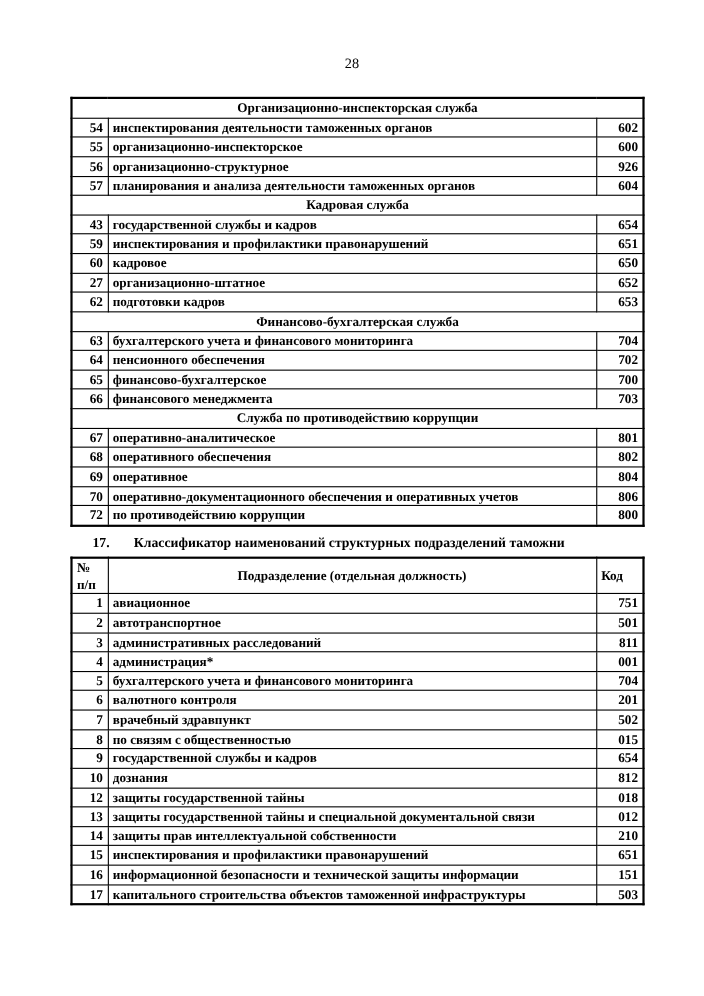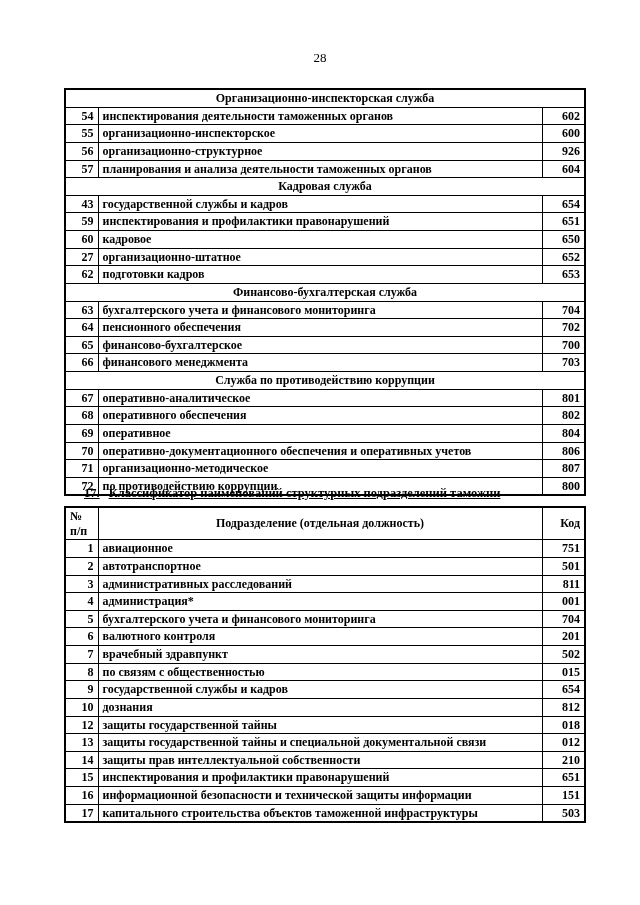--- a/index.html
+++ b/index.html
@@ -30,26 +30,26 @@
     padding: 1px 4px;
     vertical-align: middle;
     overflow: hidden;
   }
   table.tbl tr { height: 17px; }
   td.section { text-align: center; }
   td.num { text-align: right; }
   td.code { text-align: right; }
   th.hdr-num { text-align: left; vertical-align: top; font-weight: bold; }
   th.hdr-name { text-align: center; font-weight: bold; }
-  th.hdr-code { text-align: right; vertical-align: top; font-weight: bold; }
+  th.hdr-code { text-align: left; vertical-align: top; font-weight: bold; }
   #table2 thead tr { height: 32px; }
   .heading {
     position: absolute; top: 486px; left: 84px; right: 72px;
     font-weight: bold; font-size: 12.5px;
-    display: flex; gap: 9px; white-space: nowrap; text-decoration: underline;
+    display: flex; gap: 22px; white-space: nowrap;
   }
 </style>
 </head>
 <body>
 
 <div class="page">
 
   <div class="page-number">28</div>
 
   <table class="tbl" id="table1">
@@ -148,25 +148,20 @@
         </tr>
         <tr>
           <td class="num">69</td>
           <td class="name">оперативное</td>
           <td class="code">804</td>
         </tr>
         <tr>
           <td class="num">70</td>
           <td class="name">оперативно-документационного обеспечения и оперативных учетов</td>
           <td class="code">806</td>
-        </tr>
-        <tr>
-          <td class="num">71</td>
-          <td class="name">организационно-методическое</td>
-          <td class="code">807</td>
         </tr>
         <tr>
           <td class="num">72</td>
           <td class="name">по противодействию коррупции</td>
           <td class="code">800</td>
         </tr>
       </tbody>
   </table>
 
   <div class="heading">

